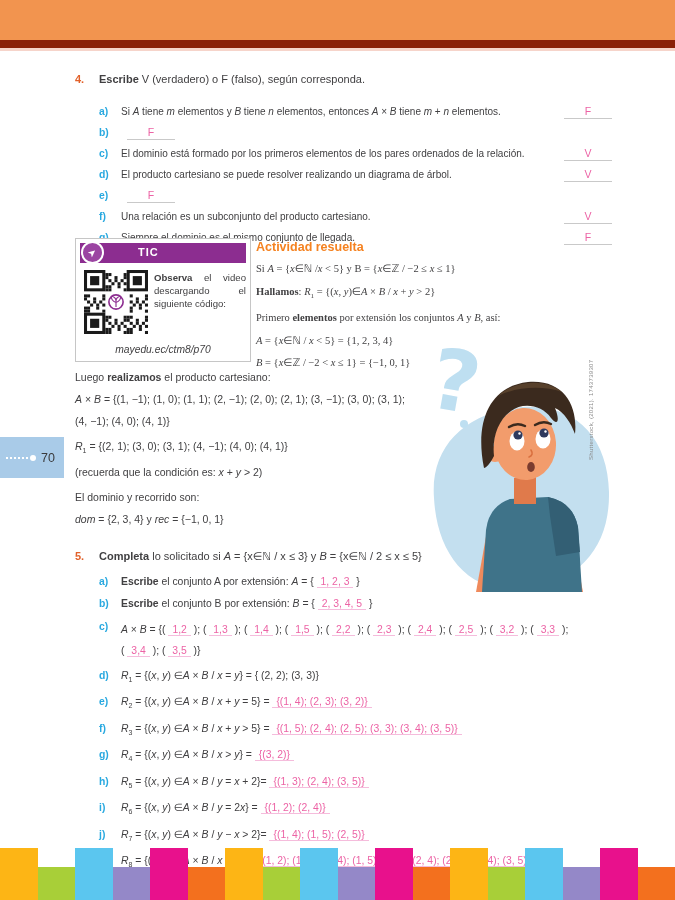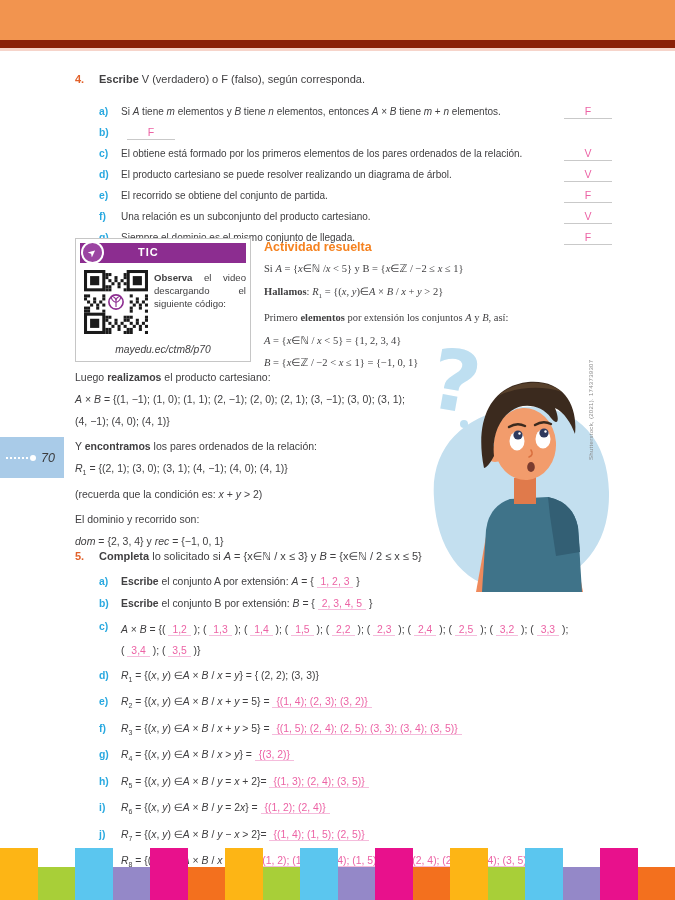--- a/index.html
+++ b/index.html
@@ -30,30 +30,30 @@
   .tic{position:absolute;left:75px;top:238px;width:176px;height:124px;border:1px solid #c6c6c6;background:#fff;}
   .tic-bar{position:absolute;top:4px;left:4px;right:4px;height:20px;background:var(--tic-purple);}
   .tic-circle{position:absolute;top:-2px;left:1px;width:23px;height:23px;border-radius:50%;
               background:#9B44A2;border:2px solid #fff;display:flex;align-items:center;justify-content:center;}
   .tic-plane{color:#fff;font-size:10px;transform:rotate(-40deg);line-height:1;}
   .tic-label{position:absolute;left:50px;top:3px;color:#fff;font-weight:bold;font-size:11px;letter-spacing:1px;margin-left:8px;}
   .tic-qr{position:absolute;left:8px;top:31px;width:64px;height:64px;}
   .tic-text{position:absolute;left:78px;top:32px;width:92px;font-size:9.6px;line-height:13px;text-align:justify;}
   .tic-link{position:absolute;left:0;right:0;bottom:6px;text-align:center;font-style:italic;font-size:10.3px;}
   
-  .activity{position:absolute;left:264px;top:240px;width:340px;}
+  .activity{position:absolute;left:256px;top:240px;width:340px;}
   .activity h3{color:var(--title-orange);font-size:12.5px;margin-bottom:8px;}
   .activity .ln{font-size:10.5px;line-height:14px;margin-bottom:8.5px;white-space:nowrap;font-family:Liberation Serif, serif;}
   
   .sol{position:absolute;left:75px;top:370px;width:420px;}
   .sol .ln{font-size:10.5px;line-height:15px;margin-bottom:7px;white-space:nowrap;}
   .sol .ln.gap{margin-bottom:10px;}
   
   .badge{position:absolute;left:0;top:437px;width:64px;height:41px;background:var(--badge-blue);
-         display:flex;align-items:center;padding:0 9px 0 6px;font-style:italic;}
+         display:flex;align-items:center;padding:0 9px 0 6px;}
   .badge .leader{flex:1;border-top:2px dotted #fff;margin-right:2px;}
   .badge .dot{width:6px;height:6px;border-radius:50%;background:#fff;margin-right:5px;}
   .badge .num{font-size:12.5px;color:#3a3a3c;}
   
   .illus{position:absolute;left:424px;top:326px;width:192px;height:272px;}
   .credit{position:absolute;left:588px;top:330px;height:130px;writing-mode:vertical-rl;
           transform:rotate(180deg);font-size:6px;color:#8a8a8a;letter-spacing:.3px;}
   
   .ex5{position:absolute;left:75px;top:549px;width:542px;}
   .ex5 .ex-title{margin-bottom:10px;}
@@ -85,31 +85,30 @@
       <span class="lbl">a)</span>
       <span class="txt">Si <i>A</i> tiene <i>m</i> elementos y <i>B</i> tiene <i>n</i> elementos, entonces <i>A</i> × <i>B</i> tiene <i>m</i> + <i>n</i> elementos.</span>
       <span class="blank">F</span>
     </div>
     <div class="row4">
       <span class="lbl">b)</span>
       <span class="blank">F</span>
     </div>
     <div class="row4">
       <span class="lbl">c)</span>
-      <span class="txt">El obtiene está formado por los primeros elementos de los pares ordenados de la relación.</span>
+      <span class="txt">El dominio está formado por los primeros elementos de los pares ordenados de la relación.</span>
       <span class="blank">V</span>
     </div>
     <div class="row4">
       <span class="lbl">d)</span>
       <span class="txt">El producto cartesiano se puede resolver realizando un diagrama de árbol.</span>
       <span class="blank">V</span>
     </div>
     <div class="row4">
       <span class="lbl">e)</span>
-      <span class="txt">El recorrido se obtiene del conjunto de partida.</span>
       <span class="blank">F</span>
     </div>
     <div class="row4">
       <span class="lbl">f)</span>
       <span class="txt">Una relación es un subconjunto del producto cartesiano.</span>
       <span class="blank">V</span>
     </div>
     <div class="row4">
       <span class="lbl">g)</span>
       <span class="txt">Siempre el dominio es el mismo conjunto de llegada.</span>
@@ -236,21 +235,20 @@
     <div class="ln"><b>Hallamos</b>: <i>R</i><sub>1</sub> = {(<i>x</i>, <i>y</i>)∈<i>A</i> × <i>B</i> / <i>x</i> + <i>y</i> &gt; 2}</div>
     <div class="ln">Primero <b>elementos</b> por extensión los conjuntos <i>A</i> y <i>B</i>, así:</div>
     <div class="ln"><i>A</i> = {<i>x</i>∈ℕ / <i>x</i> &lt; 5} = {1, 2, 3, 4}</div>
     <div class="ln"><i>B</i> = {<i>x</i>∈ℤ / −2 &lt; <i>x</i> ≤ 1} = {−1, 0, 1}</div>
   </div>
 
   <div class="sol">
     <div class="ln">Luego <b>realizamos</b> el producto cartesiano:</div>
     <div class="ln"><i>A</i> × <i>B</i> = {(1, −1); (1, 0); (1, 1); (2, −1); (2, 0); (2, 1); (3, −1); (3, 0); (3, 1);</div>
     <div class="ln gap">(4, −1); (4, 0); (4, 1)}</div>
-    <div class="ln">Y <b>encontramos</b> los pares ordenados de la relación:</div>
     <div class="ln"><i>R</i><sub>1</sub> = {(2, 1); (3, 0); (3, 1); (4, −1); (4, 0); (4, 1)}</div>
     <div class="ln gap">(recuerda que la condición es: <i>x</i> + <i>y</i> &gt; 2)</div>
     <div class="ln">El dominio y recorrido son:</div>
     <div class="ln"><i>dom</i> = {2, 3, 4} y <i>rec</i> = {−1, 0, 1}</div>
   </div>
 
   <div class="badge">
     <span class="leader"></span>
     <span class="dot"></span>
     <span class="num">70</span>

